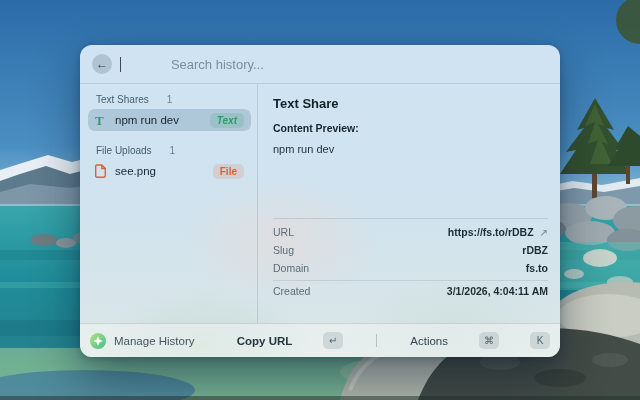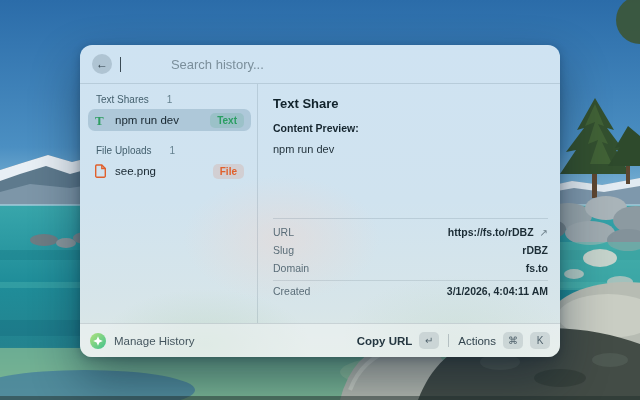--- a/index.html
+++ b/index.html
@@ -43,42 +43,42 @@
   .section-header { display:flex; align-items:center; padding:5px 8px 4px;text-align:right; }
   .section-label { font-size:10px; color:#44606e; font-weight:500; }
   .section-count { font-size:10px; color:#64808e; margin-left:18px; }
   .side-item { display:flex; align-items:center; height:22px; padding:0 7px; border-radius:7px; cursor:pointer; }
   .side-item.selected { background:rgba(134,166,188,.45); }
   .item-icon { width:16px; flex:0 0 16px; display:flex; align-items:center; }
   .type-T { font-family:"Liberation Serif", serif; font-size:13px; font-weight:600; color:#2f9e62; line-height:1; }
   .item-label { font-size:11.5px; font-weight:500; color:#17262f; margin-left:4px; flex:1;
     white-space:nowrap; overflow:hidden; }
   .badge { font-size:10px; font-weight:700; padding:2px 7px; border-radius:5px; }
-  .badge.text { color:#2b9e63; background:rgba(43,158,99,.14); }
+  .badge.text { color:#2b9e63; background:rgba(43,158,99,.14);font-style:italic; }
   .badge.file { color:#e0602c; background:rgba(224,96,44,.15); }
   .sidebar .gap { height:9px; }
 
   
   .detail { flex:1; display:flex; flex-direction:column; padding:12px 12px 0 15px; min-width:0; }
   .detail-title { font-size:13px; font-weight:700; color:#10222b; }
   .preview-label { font-size:10.5px; font-weight:700; color:#15252e; margin-top:11px; }
   .preview-text { font-size:11px; color:#24343d; margin-top:9px; }
   .meta { margin-top:auto; border-top:1px solid rgba(80,100,115,.18); padding-top:4px; }
   .meta-row { display:flex; align-items:center; height:18px; }
   .meta-label { font-size:10.5px; color:#5a6d78; }
   .meta-value { margin-left:auto; font-size:10.5px; font-weight:600; color:#1c2d36; }
   .ext-arrow { font-size:10px; color:#667984; margin-left:6px; }
   .created-row { border-top:1px solid rgba(80,100,115,.16); margin-top:3px; padding-top:3px; margin-bottom:25px; }
 
   
   .footer { height:34px; flex:0 0 34px; display:flex; align-items:center; padding:0 10px;
     border-top:1px solid rgba(80,100,115,.2); background:rgba(240,244,244,.55); }
   .logo { width:16px; height:16px; flex:0 0 16px; }
   .manage-label { font-size:11.5px; color:#45565f; margin-left:8px; }
-  .footer-right { margin-left:auto; display:flex; align-items:center; }
+  .footer-right { margin-left:auto; display:flex; align-items:center;gap:24px; }
   .copy-url { font-size:11.5px; font-weight:700; color:#243640; background:none; border:none; cursor:pointer;
     font-family:"Liberation Sans", sans-serif; }
   .key-badge { min-width:20px; height:17px; padding:0 4px; border-radius:5px; background:rgba(60,80,95,.14);
     color:#51636d; font-size:10px; display:flex; align-items:center; justify-content:center; margin-left:7px; }
   .foot-sep { width:1px; height:13px; background:rgba(60,80,95,.28); margin:0 9px; }
   .actions-label { font-size:11.5px; font-weight:500; color:#33454f; background:none; border:none; cursor:pointer;
     font-family:"Liberation Sans", sans-serif; }
 </style>
 </head>
 <body>

